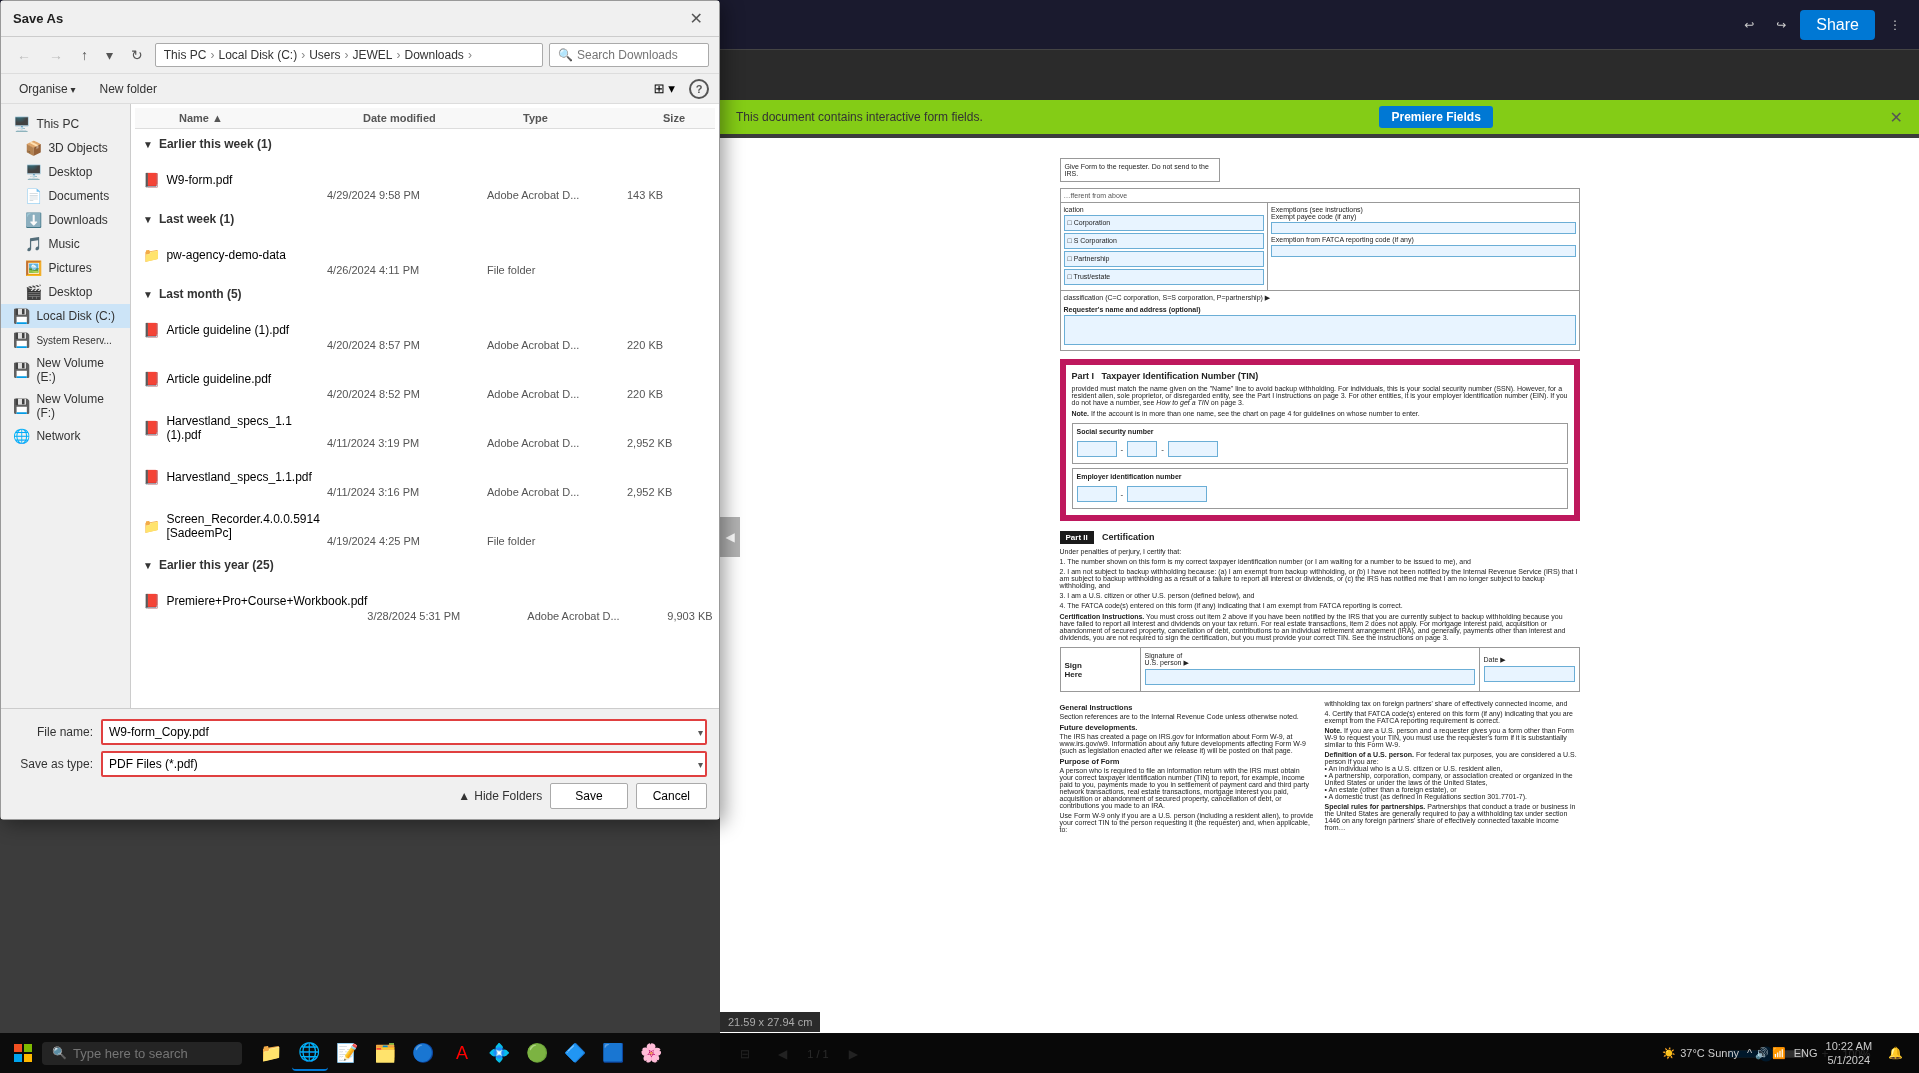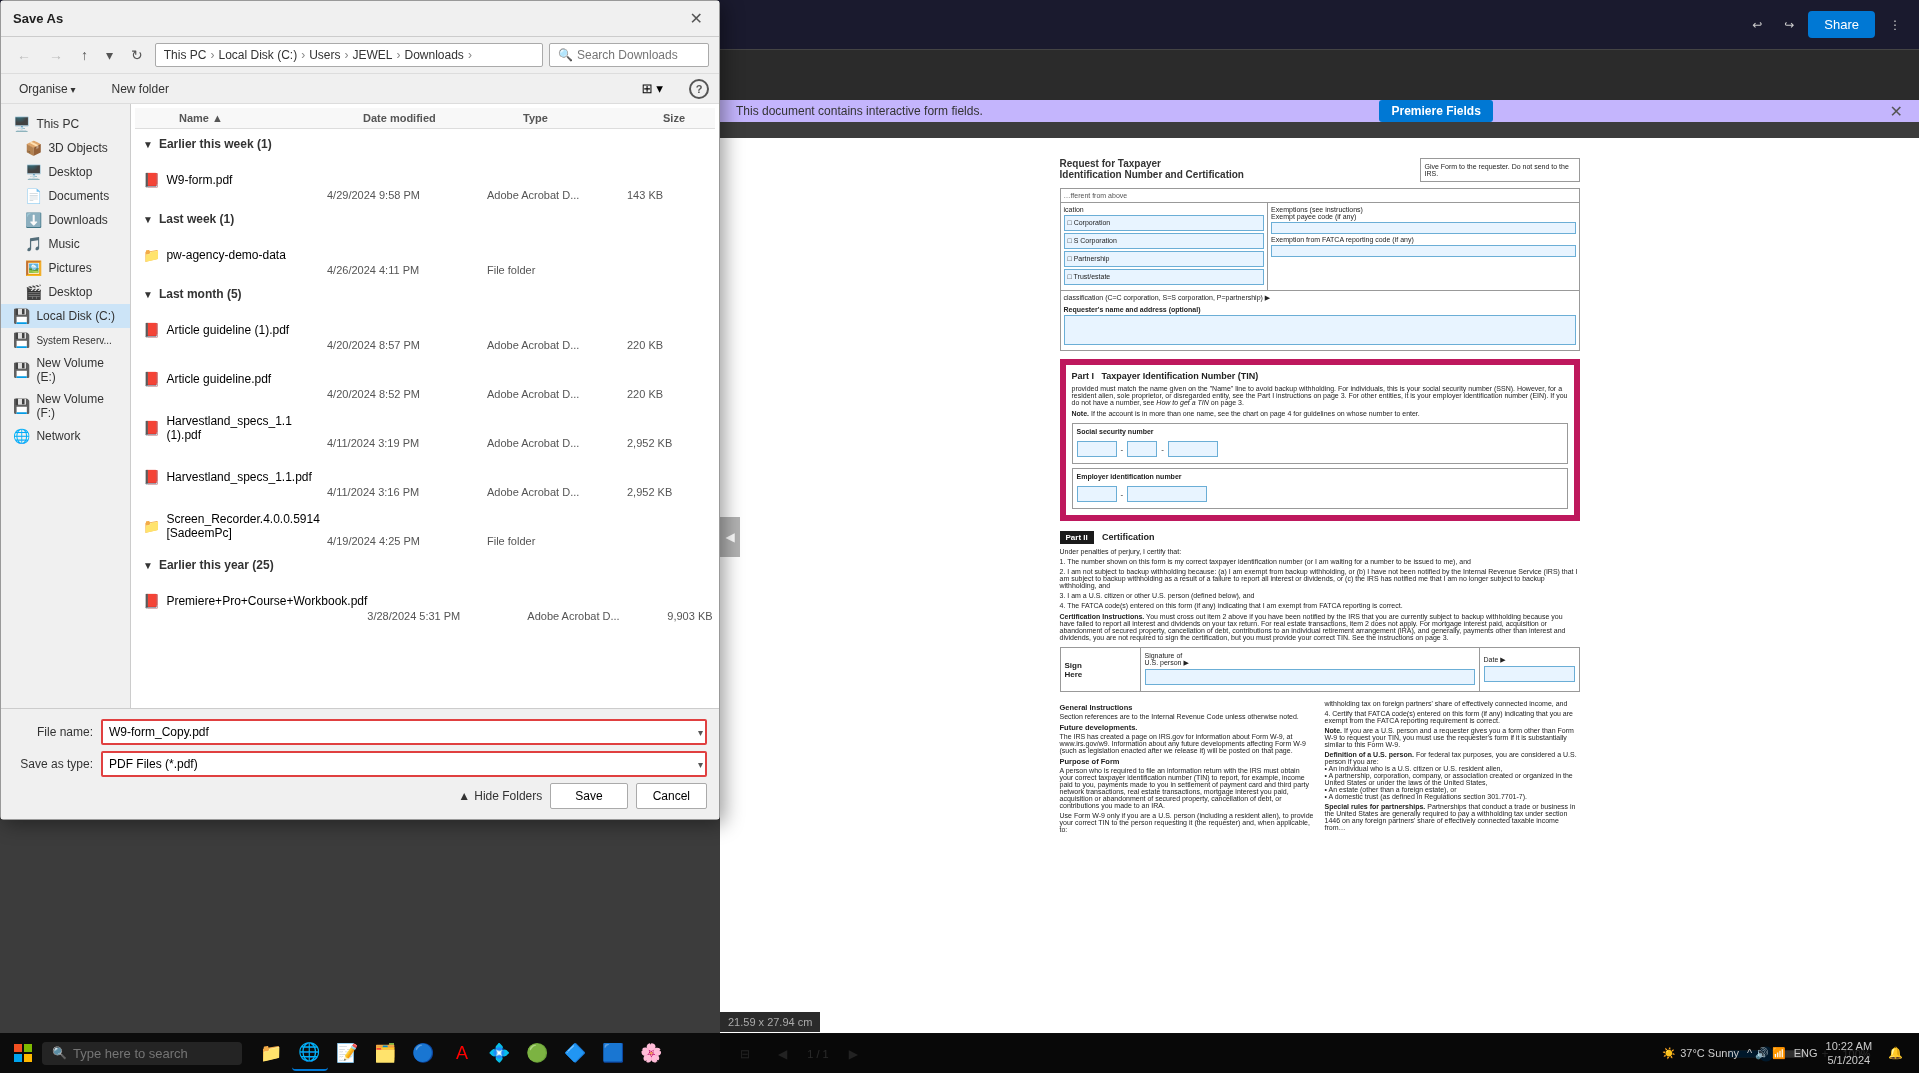--- a/index.html
+++ b/index.html
@@ -33,21 +33,21 @@
       display: flex; align-items: center; margin-left: auto; gap: 6px;
     }
     .tb-icon-btn {
       background: none; border: none; color: #ccc;
       cursor: pointer; padding: 4px 8px; font-size: 12px;
       display: flex; align-items: center; gap: 4px;
     }
     .share-btn {
       background: #0078d4; color: white; border: none;
       padding: 6px 16px; border-radius: 4px; cursor: pointer;
-      font-size: 13px;
+      font-size: 16px;
     }
     .toolbar-bottom {
       display: flex; align-items: center; height: 50px;
       padding: 0 10px; gap: 4px; background: #2b2b2b;
     }
     .tb-btn {
       display: flex; align-items: center; gap: 5px;
       background: none; border: none; color: #ddd;
       padding: 6px 10px; cursor: pointer; font-size: 12px;
       border-radius: 3px;
@@ -57,25 +57,25 @@
     .batch-convert-btn {
       background: none; border: none; color: #ddd;
       padding: 6px 10px; cursor: pointer; font-size: 12px;
       display: flex; align-items: center; gap: 5px;
     }
 
     
     .highlight-banner {
       position: absolute;
       top: 100px; left: 720px; right: 0;
-      background: #c4b5fd;
+      background: #84cc16;
       padding: 8px 16px;
       display: flex; align-items: center; justify-content: space-between;
       font-size: 12px; color: #333; z-index: 5;
-      height: 22px;
+      height: 34px;
     }
     .highlight-btn {
       background: #0078d4; color: white; border: none;
       padding: 4px 12px; border-radius: 3px; cursor: pointer;
       font-size: 12px; font-weight: bold;
     }
     .close-banner {
       background: none; border: none; cursor: pointer; font-size: 16px; color: #555;
     }
 
@@ -169,21 +169,21 @@
       padding: 4px 8px; border-radius: 2px;
       display: flex; align-items: center; gap: 4px;
       width: 160px;
     }
     .search-box-dialog input {
       border: none; outline: none; font-size: 12px;
       flex: 1; background: transparent;
     }
     .dialog-toolbar {
       display: flex; align-items: center; padding: 4px 10px;
-      gap: 20px; background: #f0f0f0;
+      gap: 8px; background: #f0f0f0;
       border-bottom: 1px solid #ddd;
     }
     .organise-btn, .new-folder-btn {
       background: none; border: none; cursor: pointer;
       font-size: 12px; color: #333;
       padding: 3px 8px;
     }
     .organise-btn::after { content: ' ▾'; font-size: 10px; }
     .view-btn {
       background: none; border: none; cursor: pointer;
@@ -409,23 +409,20 @@
 <div class="highlight-banner">
   <span>This document contains interactive form fields.</span>
   <button class="highlight-btn">Premiere Fields</button>
   <button class="close-banner">✕</button>
 </div>
 
 <div class="pdf-content">
   <div class="pdf-page">
 
     <div style="display:flex;gap:10px;margin-bottom:6px;">
-      <div style="flex:1;">
-        <div style="font-size:10px;font-weight:bold;color:#333;">Request for Taxpayer<br>Identification Number and Certification</div>
-      </div>
       <div style="width:160px;border:1px solid #999;padding:4px;font-size:7px;">
         Give Form to the requester. Do not send to the IRS.
       </div>
     </div>
     <table class="pdf-form-table">
       <tbody>
           <tr>
         <td colspan="4" style="font-size:7px;color:#555;">…fferent from above</td>
       </tr>
       <tr>

